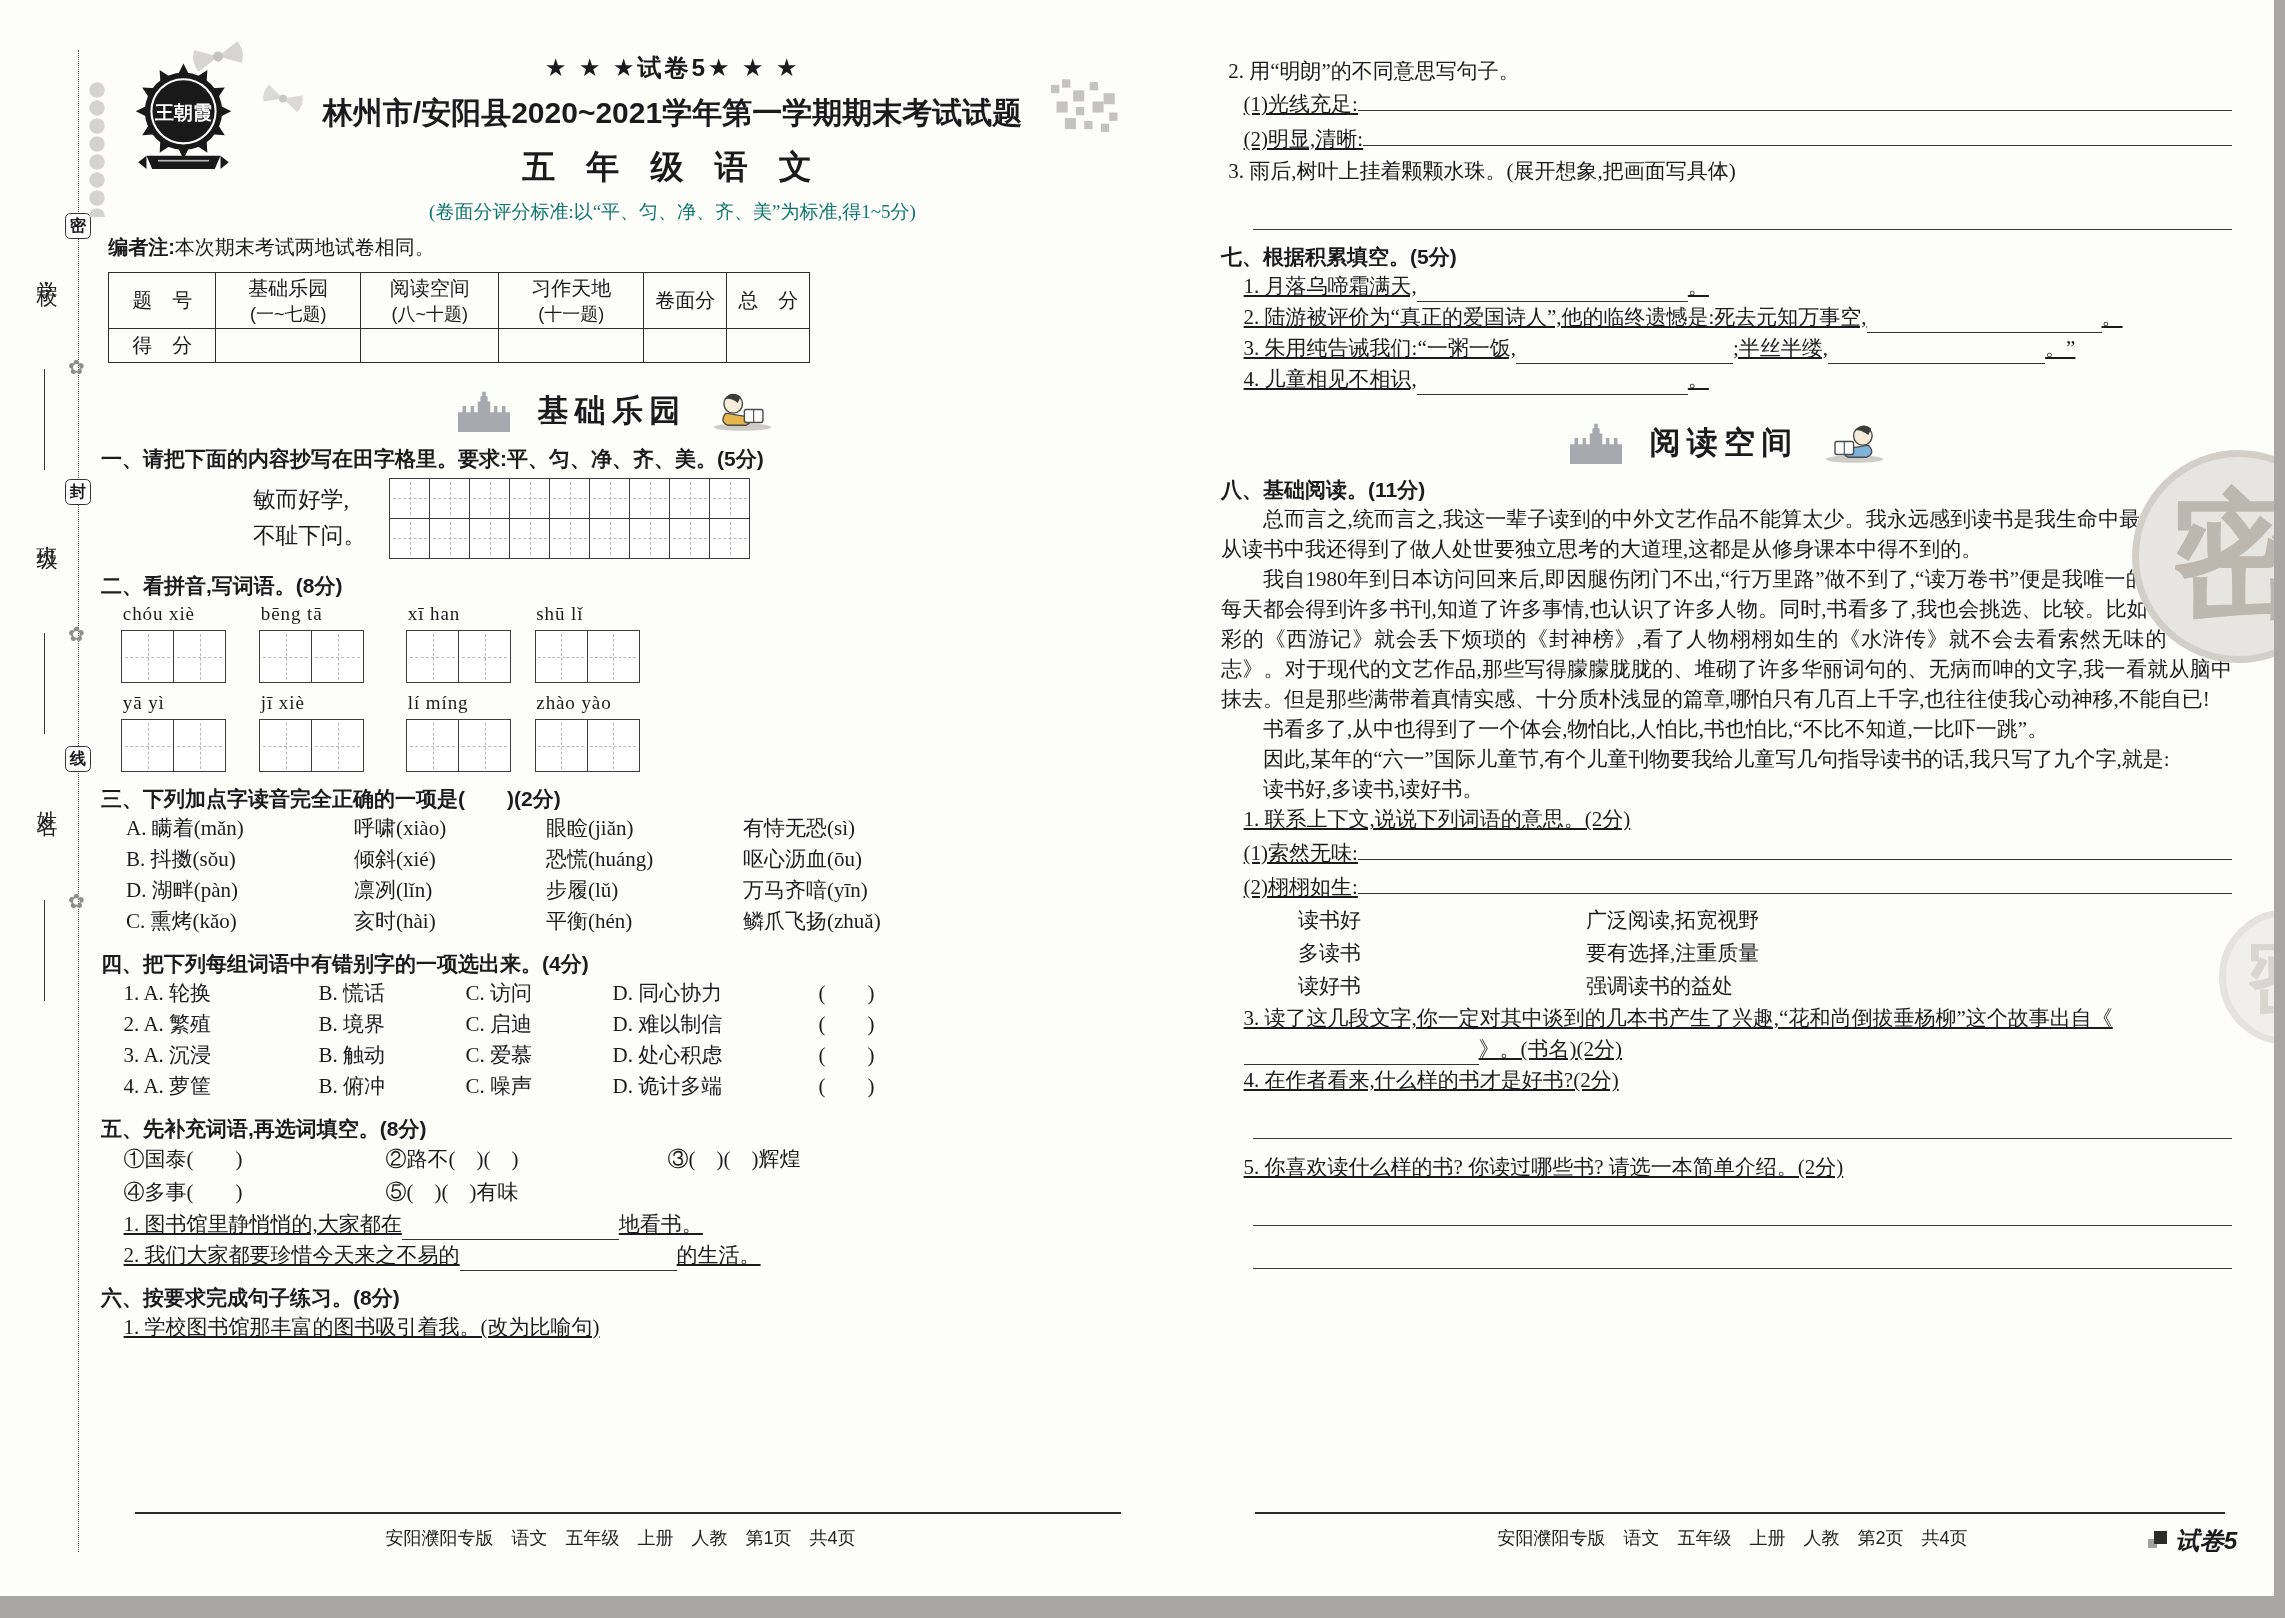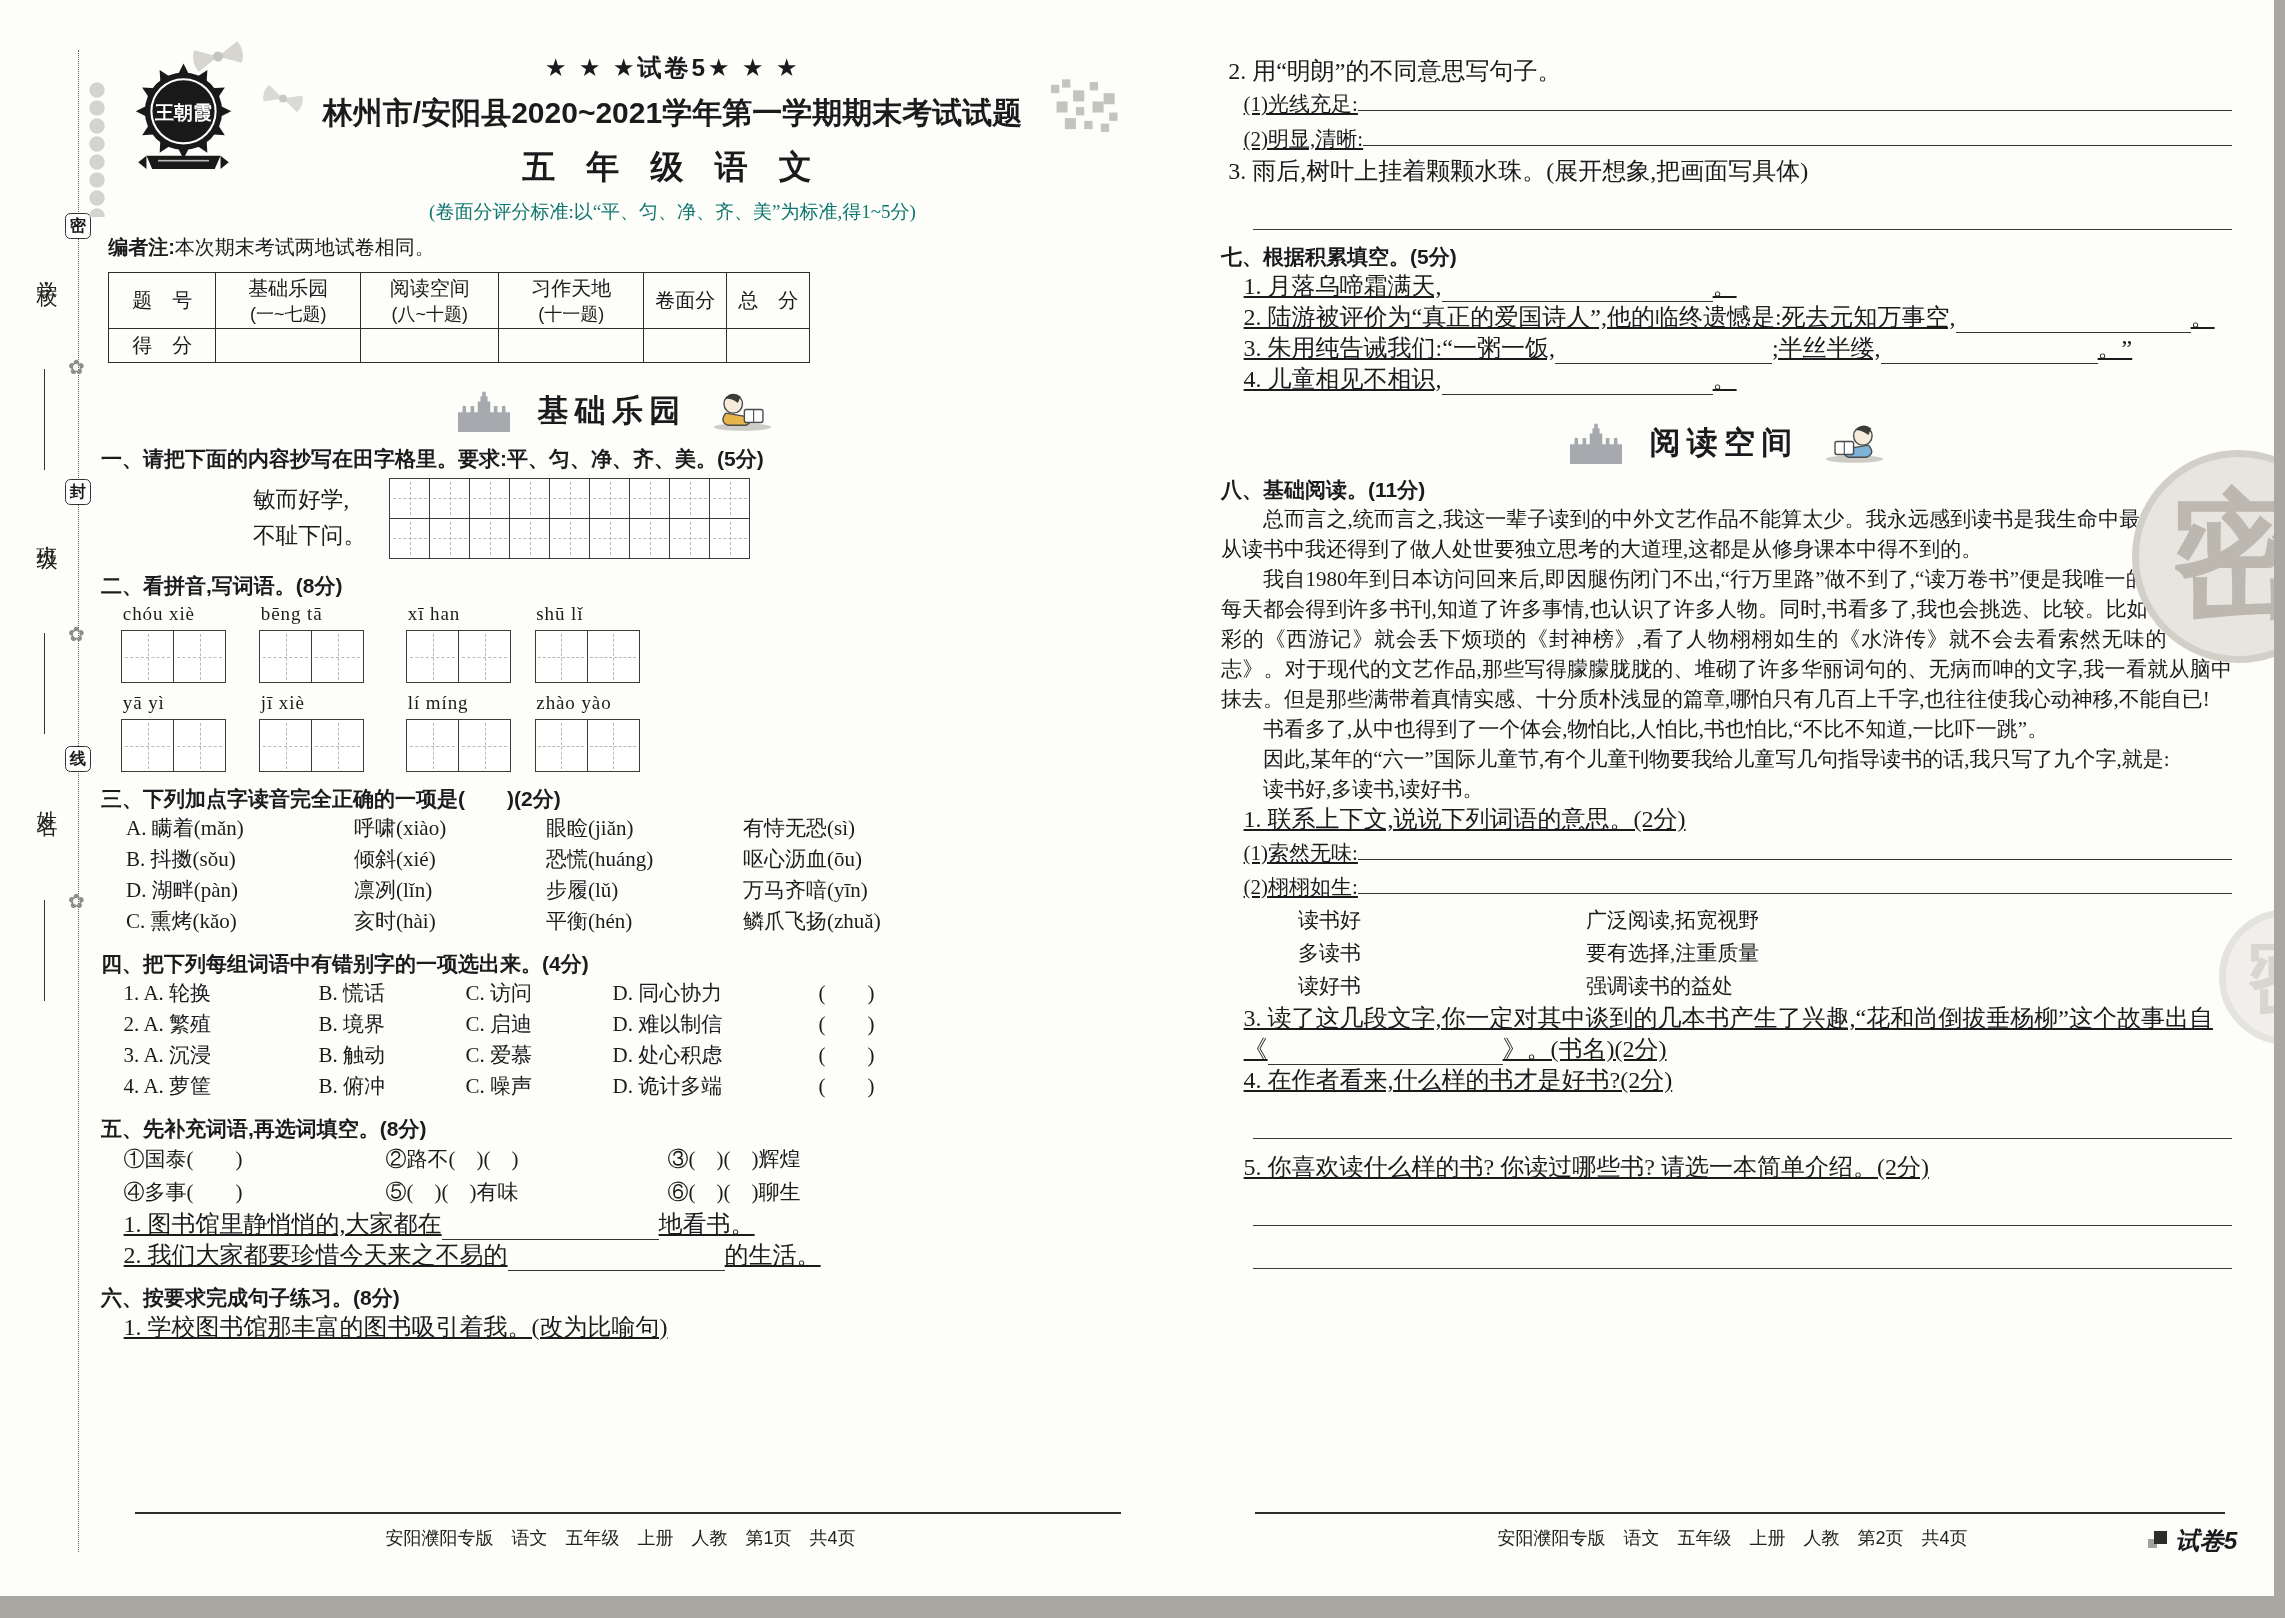--- a/index.html
+++ b/index.html
@@ -53,21 +53,21 @@
   table.score td { border:1.8px solid #2c2c2c; font-size:20px; padding:1.8px 5.4px; }
   table.score .r1 td { height:52px; }
   table.score .r2 td { height:34px; }
   .cell-sub { font-size:18px; }
   
   .sec-head { display:flex; justify-content:center; align-items:flex-end; gap:23.5px; margin:22px 0 5.4px 0; }
   .sec-title { font-size:31px; font-weight:bold; letter-spacing:6.3px; font-family:"Liberation Sans","DejaVu Sans",sans-serif; }
   
   .q { margin-top:11.8px; }
   .q-title { font-weight:bold; font-size:21px; line-height:29px; font-family:"Liberation Sans","DejaVu Sans",sans-serif; }
-  .li { font-size:24px; line-height:31px; }
+  .li { font-size:21px; line-height:31px; }
   .ml25 { margin-left:22.6px;text-decoration:underline; } .ml8 { margin-left:7.2px; }
   
   .tz-grid { display:grid; width:max-content; border-top:1.6px solid #3c3c3c; border-left:1.6px solid #3c3c3c; background:#fff; }
   .tz { width:var(--tzs); height:var(--tzs); position:relative; border-right:1.6px solid #3c3c3c; border-bottom:1.6px solid #3c3c3c; }
   .tz::before { content:""; position:absolute; top:2.7px; bottom:2.7px; left:50%; border-left:0.9px dashed #b9b9b6; }
   .tz::after  { content:""; position:absolute; left:2.7px; right:2.7px; top:50%; border-top:0.9px dashed #b9b9b6; }
   .q1-row { display:flex; align-items:center; gap:23.5px; margin:5.4px 0 0 152px; }
   .copy-text { font-size:22.6px; line-height:36px; text-align:left; }
   .q2-row { display:flex; margin-left:20px; margin-top:3.6px; }
   .q2-col { width:105px; }
@@ -399,21 +399,20 @@
     <div class="q">
       <div class="q-title">五、先补充词语,再选词填空。(8分)</div>
       <div class="row3">
         <span>①国泰(　　)</span>
           <span>②路不(　)(　)</span>
           <span>③(　)(　)辉煌</span>
       </div>
       <div class="row3">
         <span>④多事(　　)</span>
           <span>⑤(　)(　)有味</span>
-          <span>⑥(　)(　)聊生</span>
       </div>
       <div class="li ml25">
         <span>1. 图书馆里静悄悄的,大家都在</span><span class="blank w240"></span><span>地看书。</span>
       </div>
       <div class="li ml25">
         <span>2. 我们大家都要珍惜今天来之不易的</span><span class="blank w240"></span><span>的生活。</span>
       </div>
     </div>
 
     <div class="q">

